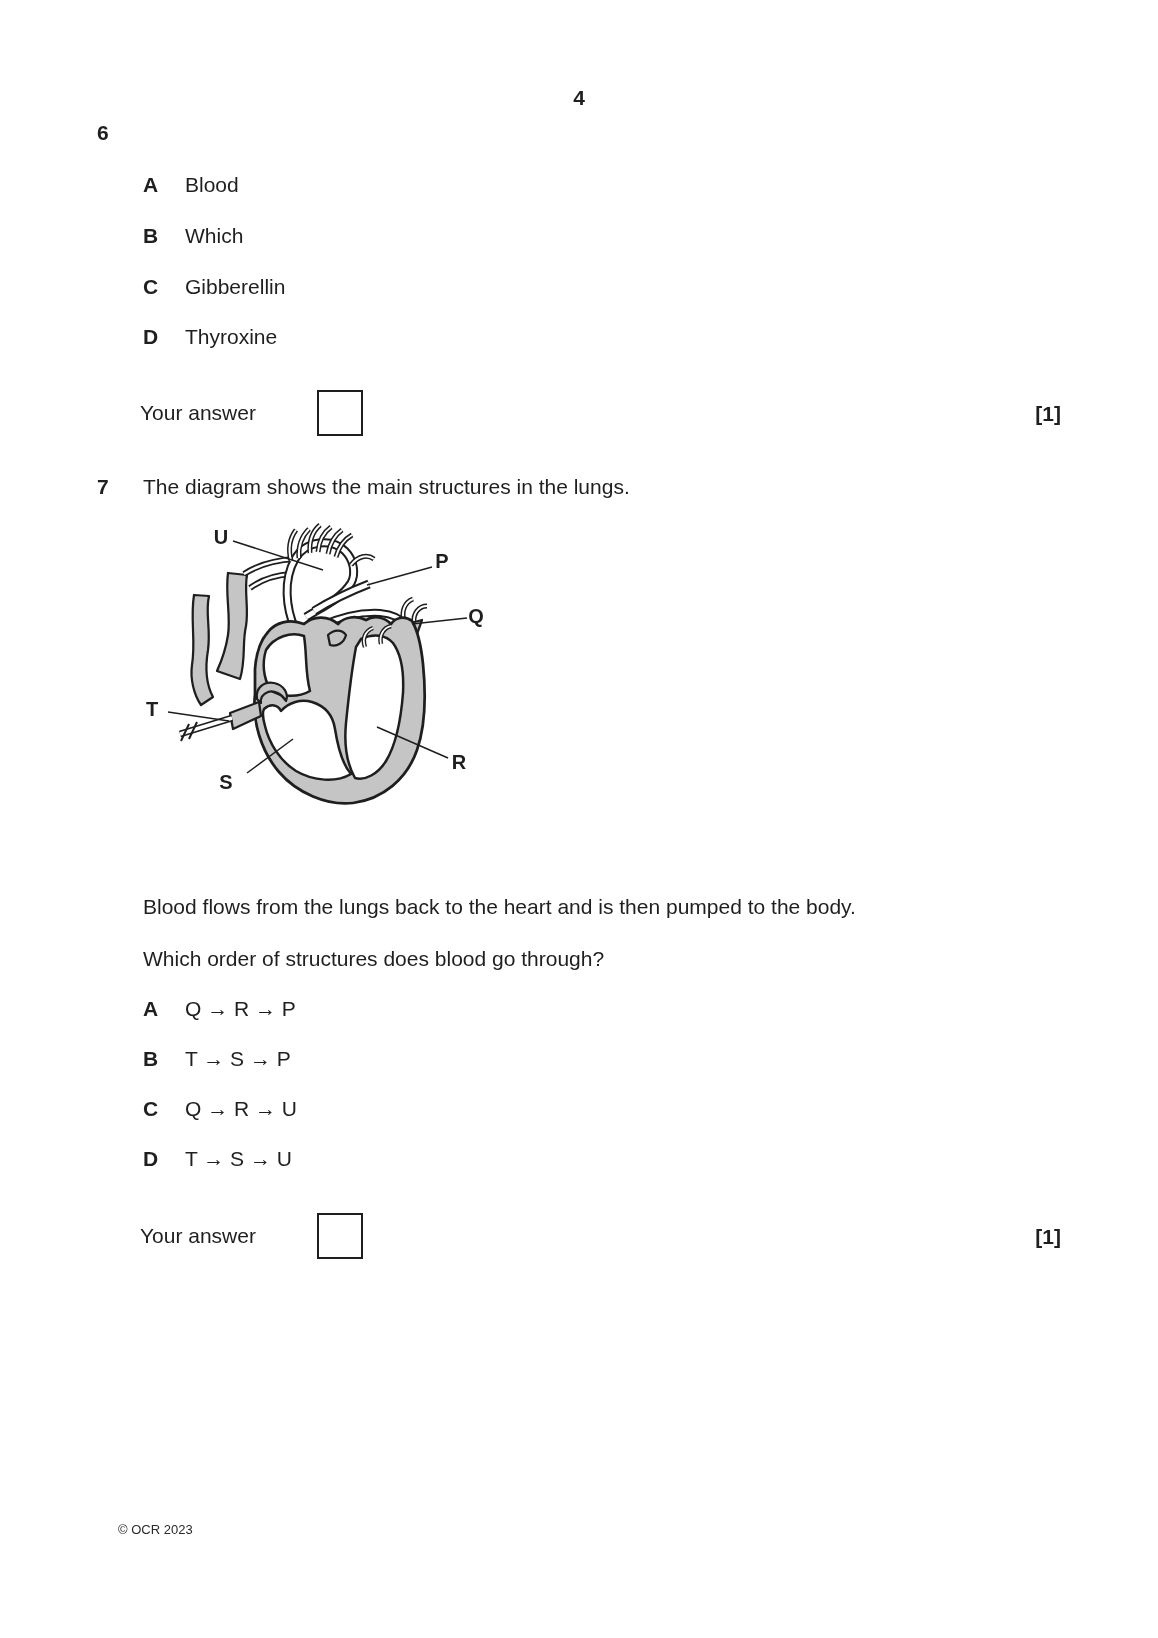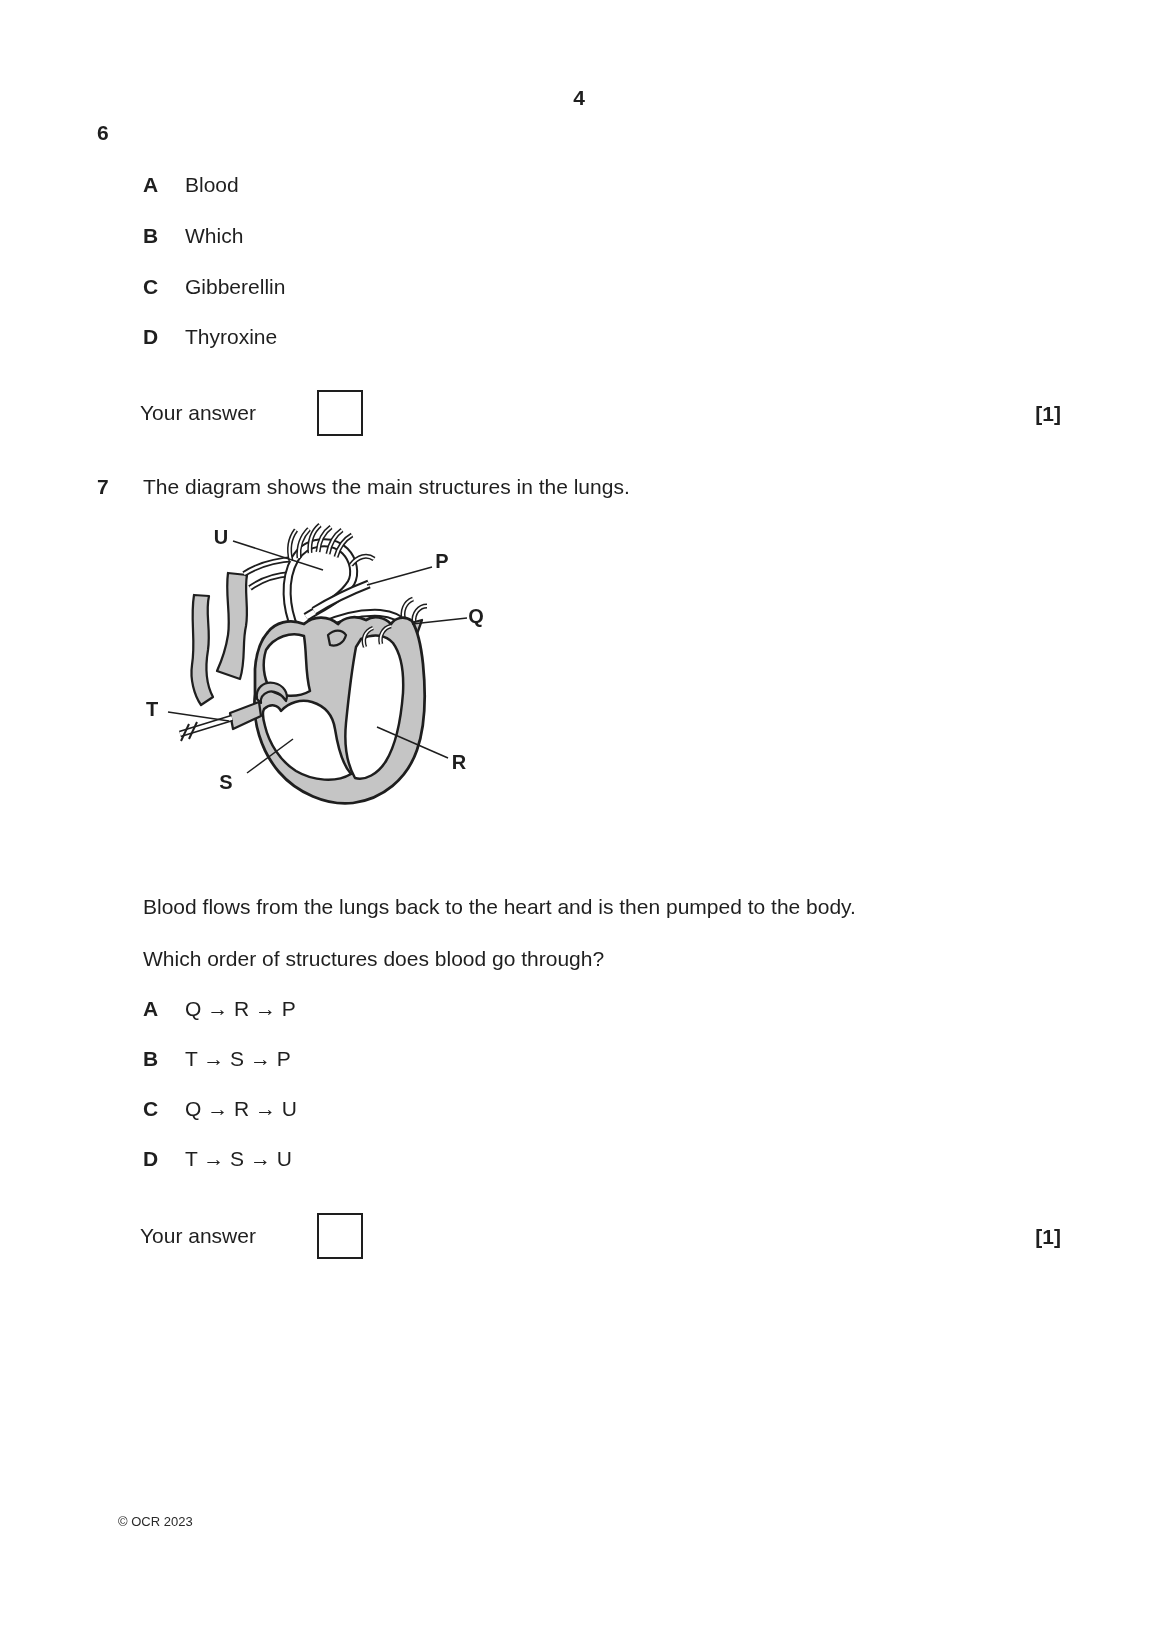--- a/index.html
+++ b/index.html
@@ -14,21 +14,21 @@
   .abs{position:absolute;}
   .t{font-size:21px;line-height:22px;white-space:nowrap;}
   .b{font-weight:700;}
   .optrow{display:flex;}
   .optletter{width:42px;flex:0 0 42px;font-weight:700;}
   .answer-box{
     width:46px;height:46px;box-sizing:border-box;
     border:2px solid #1e1e1e;background:#ffffff;
   }
   .marks{font-weight:700;text-align:right;}
-  #footer{font-size:13px;color:#2a2a2a;}
+  #footer{font-size:13px;color:#2a2a2a;margin-top:8px;}
   
   svg text{font-family:"Liberation Sans","DejaVu Sans",sans-serif;font-size:40px;font-weight:700;fill:#1e1e1e;text-anchor:middle;}
   .g{fill:#c5c5c5;stroke:#1e1e1e;stroke-width:4.5;stroke-linejoin:round;}
   .w{fill:#ffffff;stroke:#1e1e1e;stroke-width:5;stroke-linejoin:round;}
   .to{fill:none;stroke:#1e1e1e;}
   .ti{fill:none;stroke:#ffffff;}
   .t18{stroke-width:18}.t16{stroke-width:16}.t14{stroke-width:14}
   .t12{stroke-width:12}.t10{stroke-width:10}.t9{stroke-width:9}
   .t8{stroke-width:8}.t7{stroke-width:7}.t5{stroke-width:5}
   .t4{stroke-width:4}.t35{stroke-width:3.5}

